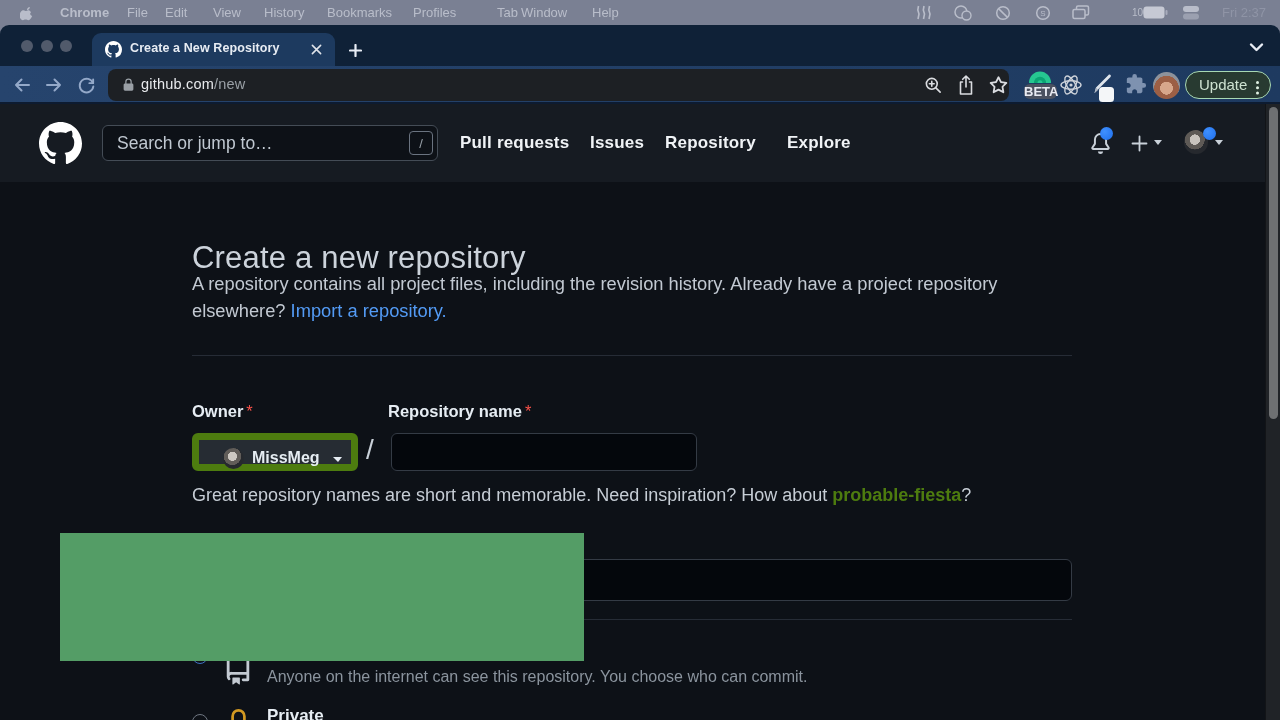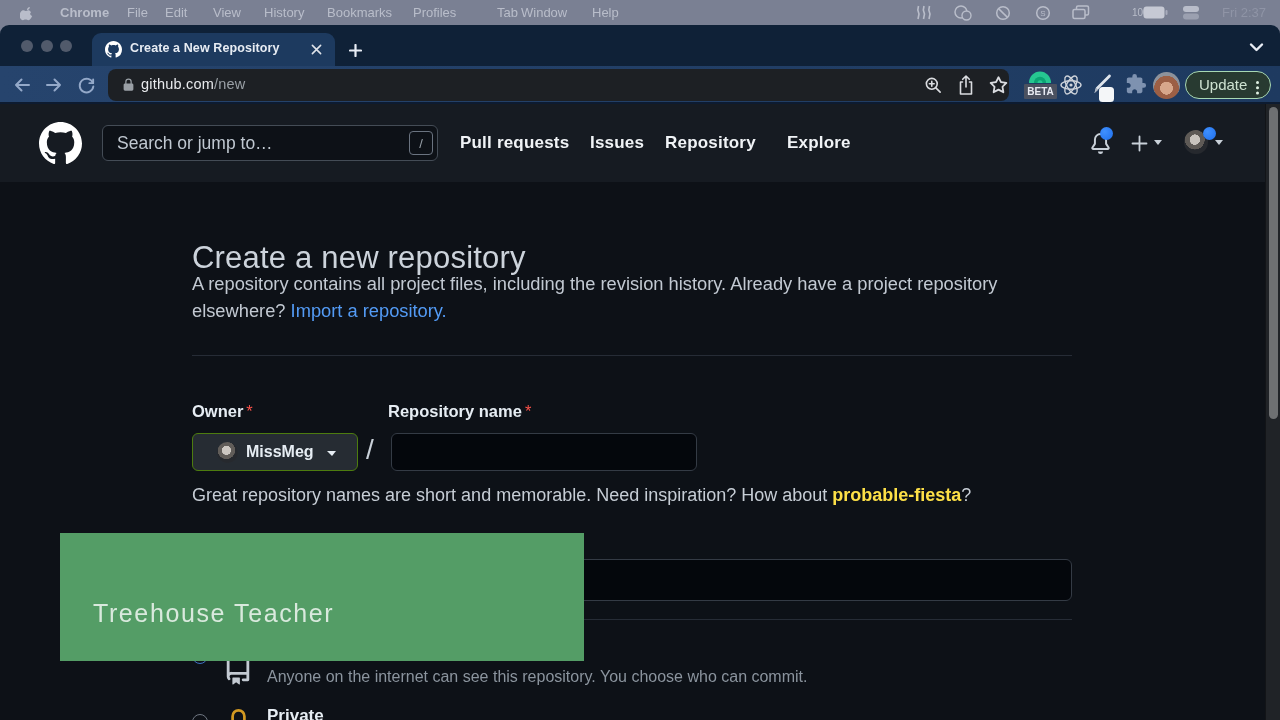--- a/index.html
+++ b/index.html
@@ -39,25 +39,25 @@
     background:radial-gradient(circle at 35% 35%, #3f90ff, #1f6feb); }
 
   #content { left:0; top:182px; width:1265px; height:538px; background:#0d1117; }
   .ghh1 { position:absolute; left:192px; top:240px; font-size:31px; font-weight:400; color:#ccd3db; letter-spacing:.2px;}
   #intro { position:absolute; left:192px; top:270px; width:840px; font-size:18.3px; line-height:27px; color:#c2c9d2; }
   #intro a { color:#539bf5; text-decoration:none; }
   .hr { position:absolute; left:192px; width:880px; height:1px; background:#262c36; }
   .flabel { position:absolute; font-size:16.5px; font-weight:700; color:#e6edf3; }
   .flabel .req { color:#f85149; font-weight:400; padding-left:3px; }
   #ownerbtn { position:absolute; left:192px; top:433px; width:166px; height:38px; background:#262c33;
-    border:1px solid #4d7c0f; border-radius:6px; }
+    border:7px solid #4d7c0f; border-radius:6px; }
   #slashsep { position:absolute; left:366px; top:434px; font-size:28px; color:#c9d1d9; font-weight:400;}
   .ghinput { position:absolute; background:#04070c; border:1px solid #343b45; border-radius:6px; }
   #hint { position:absolute; left:192px; top:485px; font-size:18px; color:#c6cdd5; }
-  #hint b { color:#fde047;text-align:center; }
+  #hint b { color:#4d7c0f;text-align:center; }
   #pubdesc { position:absolute; left:267px; top:668px; width:700px; font-size:16px; color:#8b949e; }
   #privlabel { position:absolute; left:267px; top:706px; font-size:17px; font-weight:700; color:#e6edf3; }
   .radio { position:absolute; width:16px; height:16px; border-radius:50%; }
 
   #card { left:60px; top:533px; width:524px; height:128px; background:#549d66; }
   #card .n1 { position:absolute; left:30px; top:25px; font-size:29px; font-weight:700; color:#fff; letter-spacing:2.3px; }
   #card .n2 { position:absolute; left:33px; top:66px; font-size:25px; font-weight:400; color:rgba(255,255,255,.78); letter-spacing:1.6px; }
 
   #sbtrack { left:1265px; top:104px; width:15px; height:616px; background:#202327; border-left:1px solid #121417;}
   #sbthumb { position:absolute; left:3px; top:3px; width:9px; height:312px; background:#6e7072; border-radius:5px; }
@@ -160,21 +160,21 @@
   <svg style="position:absolute;left:881px;top:7px" width="19" height="19" viewBox="0 0 16 16" fill="#dadce0">
       <path d="M8 .25a.75.75 0 0 1 .673.418l1.882 3.815 4.21.612a.75.75 0 0 1 .416 1.279l-3.046 2.97.719 4.192a.751.751 0 0 1-1.088.791L8 12.347l-3.766 1.98a.75.75 0 0 1-1.088-.79l.72-4.194L.82 6.374a.75.75 0 0 1 .416-1.28l4.21-.611L7.327.668A.75.75 0 0 1 8 .25Zm0 2.445L6.615 5.5a.75.75 0 0 1-.564.41l-3.097.45 2.24 2.184a.75.75 0 0 1 .216.664l-.528 3.084 2.769-1.456a.75.75 0 0 1 .698 0l2.77 1.456-.53-3.084a.75.75 0 0 1 .216-.664l2.24-2.183-3.096-.45a.75.75 0 0 1-.564-.41L8 2.694Z"></path>
     </svg>
 </div>
 
 <svg class="abs" style="left:1028px;top:70px" width="24" height="13" viewBox="0 0 24 13">
     <path d="M1 13 a11 11.5 0 0 1 22 0 Z" fill="#26c791"></path>
     <path d="M6 13 a6 6.3 0 0 1 12 0 Z" fill="#0ba573"></path>
     <path d="M9.5 13 a2.5 2.7 0 0 1 5 0 Z" fill="#26c791"></path>
   </svg>
-<div class="abs" style="left:1024px;top:84px;width:33px;height:15px;background:#4b5160;border-radius:1px;color:#e8eaf2;font-size:10px;font-weight:700;text-align:center;line-height:15px;">BETA</div>
+<div class="abs" style="left:1024px;top:84px;width:33px;height:15px;background:#4b5160;border-radius:6px;color:#e8eaf2;font-size:13px;font-weight:700;text-align:center;line-height:15px;">BETA</div>
 
 <svg class="abs" style="left:1059px;top:73px" width="24" height="24" viewBox="0 0 24 24" fill="none" stroke="#ced3da" stroke-width="1.4">
     <ellipse cx="12" cy="12" rx="10" ry="4.2"></ellipse>
     <ellipse cx="12" cy="12" rx="10" ry="4.2" transform="rotate(60 12 12)"></ellipse>
     <ellipse cx="12" cy="12" rx="10" ry="4.2" transform="rotate(120 12 12)"></ellipse>
     <circle cx="12" cy="12" r="1.6" fill="#ced3da" stroke="none"></circle>
   </svg>
 
 <svg class="abs" style="left:1091px;top:70px" width="30" height="34" viewBox="0 0 30 34">
     <rect x="8" y="17" width="15" height="15" rx="3.5" fill="#f4f6f8"></rect>
@@ -242,18 +242,17 @@
   </svg>
 <div class="abs" id="pubdesc">Anyone on the internet can see this repository. You choose who can commit.</div>
 
 <div class="radio" style="left:192px;top:714px;border:1px solid #6e7681;background:#0d1117;"></div>
 <svg class="abs" style="left:224px;top:709px" width="29" height="29" viewBox="0 0 16 16" fill="#d29922">
     <path d="M4 4a4 4 0 0 1 8 0v2h.25c.966 0 1.75.784 1.75 1.75v5.5A1.75 1.75 0 0 1 12.25 15h-8.5A1.75 1.75 0 0 1 2 13.25v-5.5C2 6.784 2.784 6 3.75 6H4Zm6.5 2V4a2.5 2.5 0 1 0-5 0v2Z"></path>
   </svg>
 <div class="abs" id="privlabel">Private</div>
 
 <div class="abs" id="card">
-  <div class="n2">Treehouse Teacher</div>
 </div>
 
 <div class="abs" id="sbtrack">
     <div id="sbthumb"></div>
   </div>
 
 </body></html>

